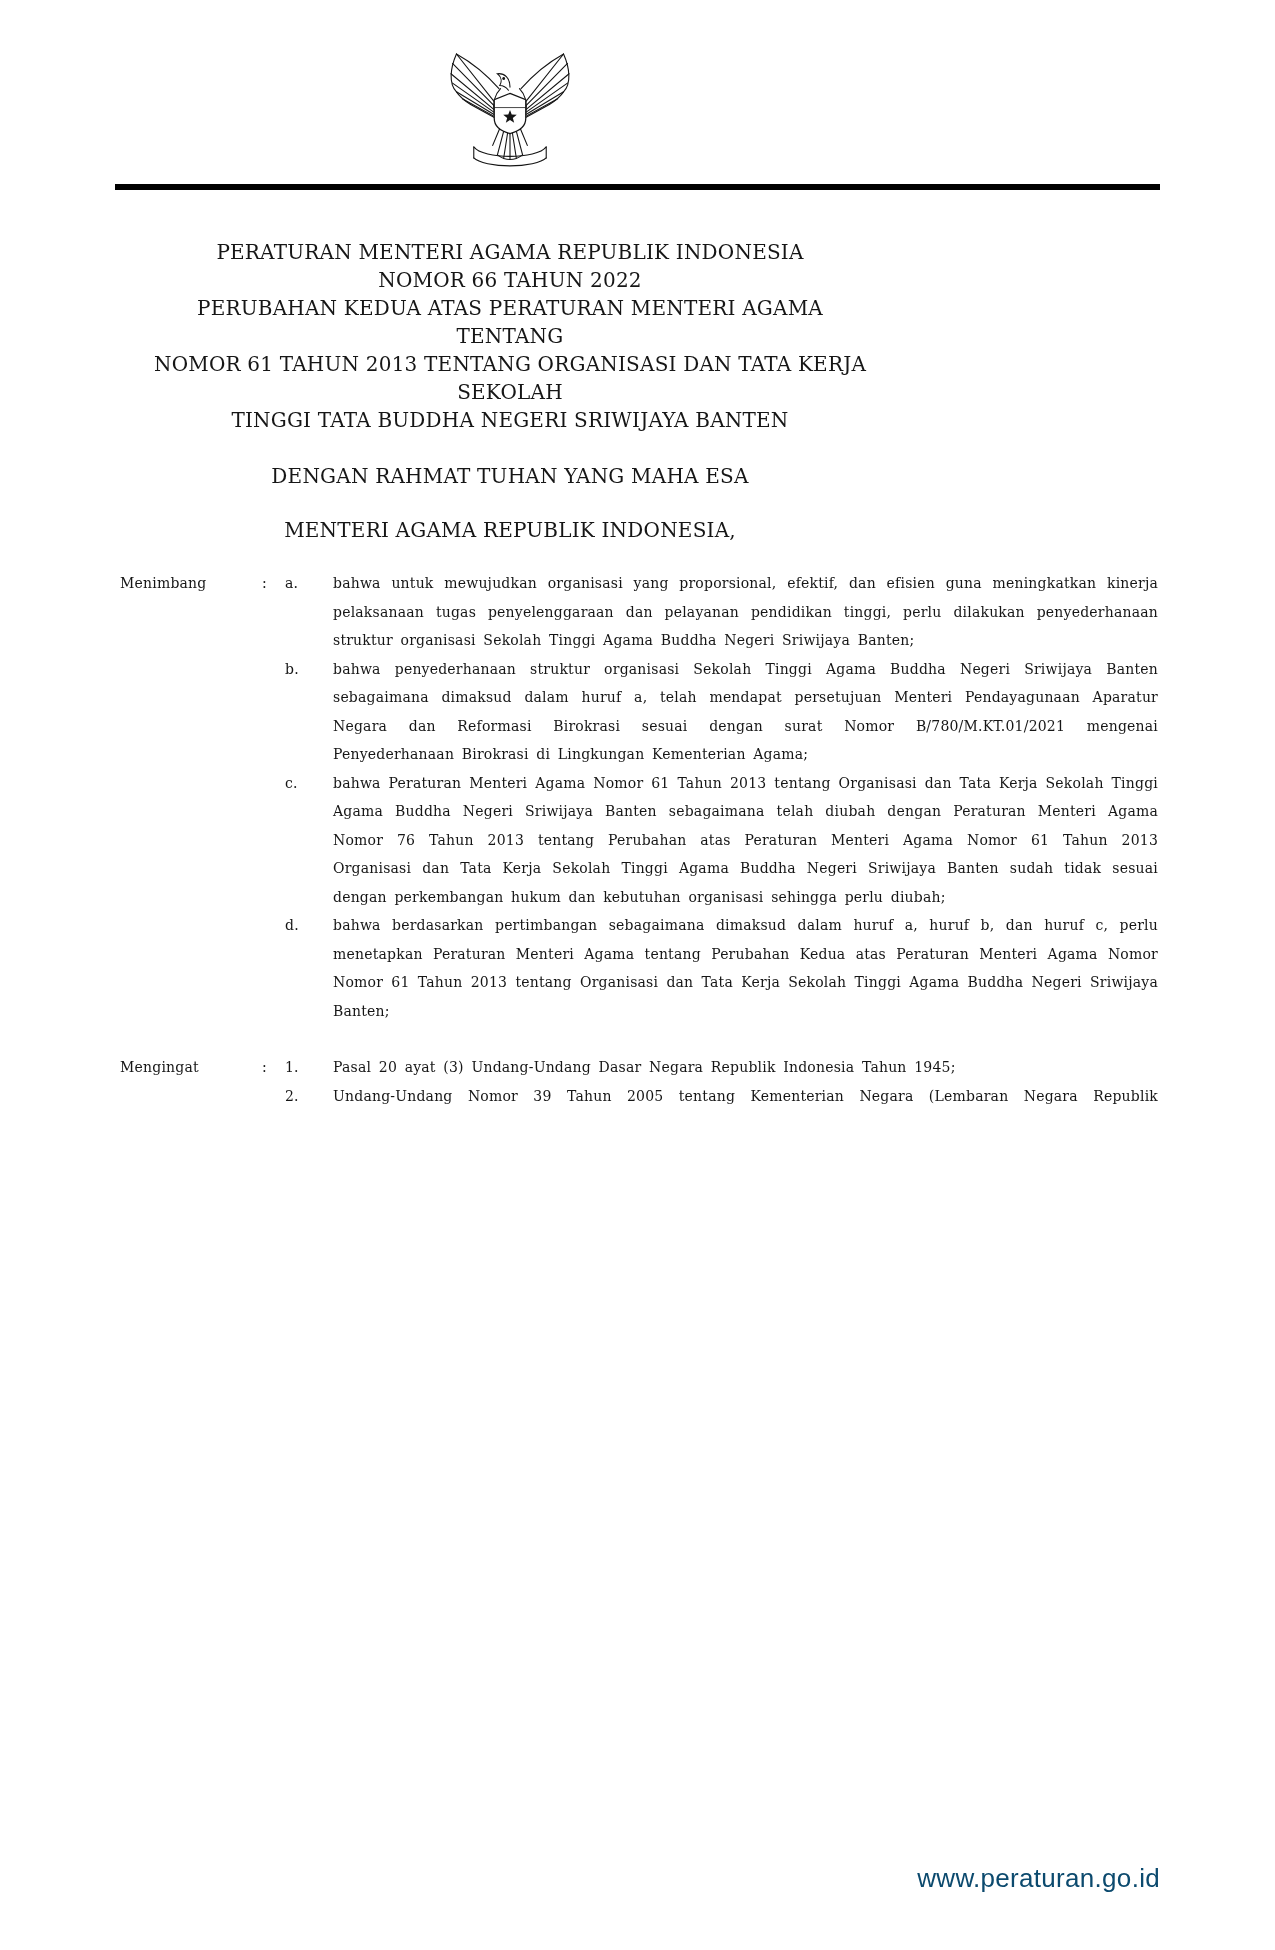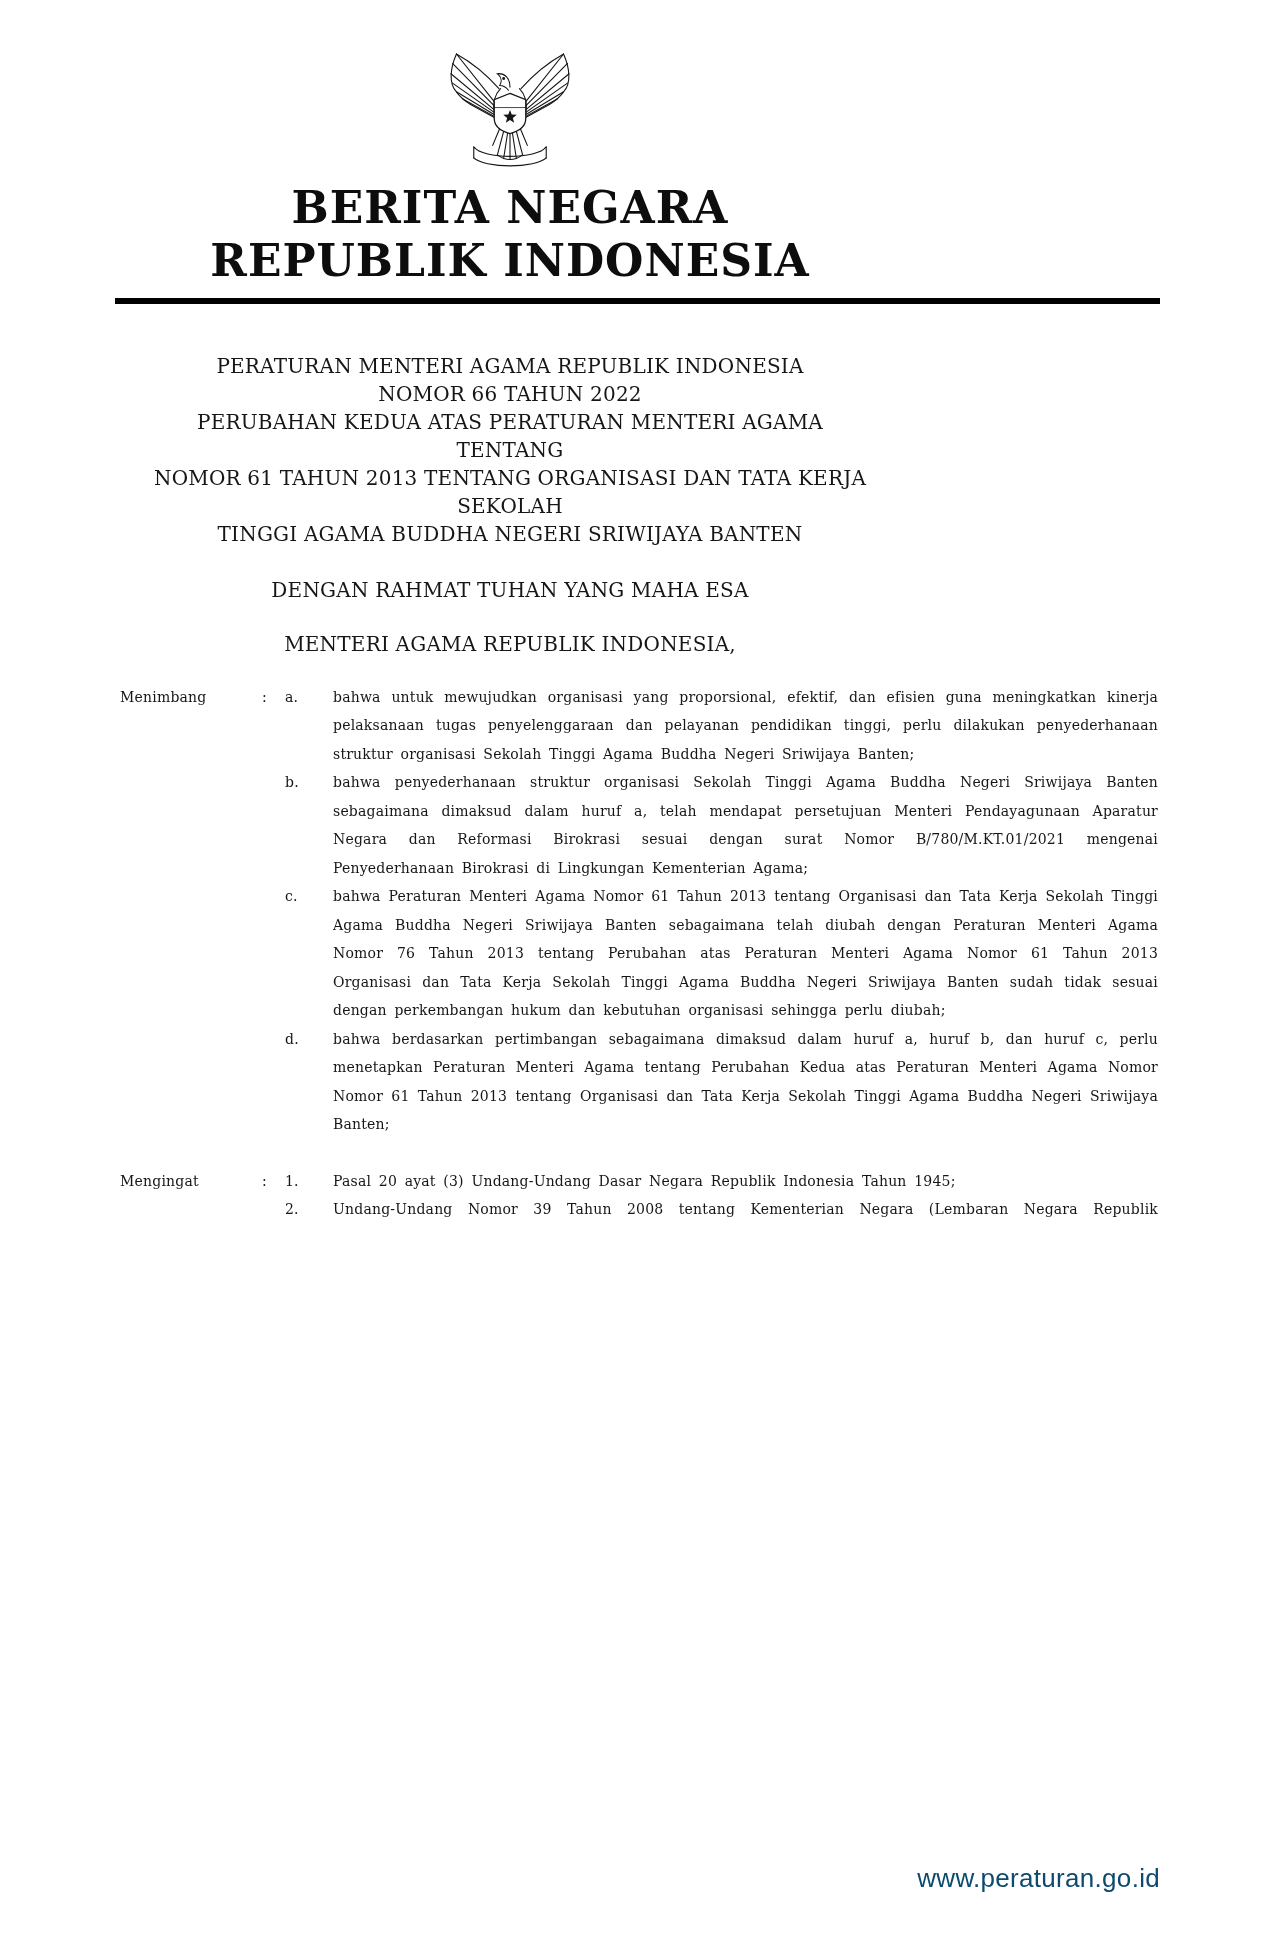--- a/index.html
+++ b/index.html
@@ -146,35 +146,31 @@
           <path d="M34,138 L34,152"></path>
           <path d="M126,138 L126,152"></path>
         </g>
 
         <path d="M80,70 L100,78 L100,102 C100,112 92,118 80,121 C68,118 60,112 60,102 L60,78 Z" fill="#ffffff" stroke="#151515" stroke-width="1.6"></path>
         <path d="M60,88 L100,88" stroke="#151515" stroke-width="1"></path>
         <polygon points="80,91 82.2,96.9 88.6,97.2 83.6,101.2 85.3,107.3 80,103.8 74.7,107.3 76.4,101.2 71.4,97.2 77.8,96.9" fill="#151515"></polygon>
       </svg>
     </div>
 
-    <div class="masthead">
-      <div>BERITA NEGARA</div>
-      <div>REPUBLIK INDONESIA</div>
-    </div>
 
     <div class="rule"></div>
 
 
     <div class="doc-title">
       <div>PERATURAN MENTERI AGAMA REPUBLIK INDONESIA</div>
       <div>NOMOR 66 TAHUN 2022</div>
       <div>PERUBAHAN KEDUA ATAS PERATURAN MENTERI AGAMA</div>
       <div>TENTANG</div>
       <div>NOMOR 61 TAHUN 2013 TENTANG ORGANISASI DAN TATA KERJA SEKOLAH</div>
-      <div>TINGGI AGAMA BUDDHA NEGERI SRIWIJAYA BANTEN</div>
+      <div>TINGGI TATA BUDDHA NEGERI SRIWIJAYA BANTEN</div>
       <div class="invocation">DENGAN RAHMAT TUHAN YANG MAHA ESA</div>
       <div class="authority">MENTERI AGAMA REPUBLIK INDONESIA,</div>
     </div>
 
     <div class="body-sections">
 
       <div class="section">
         <div class="item-row">
           <div class="col-label">Menimbang</div>
           <div class="col-colon">:</div>
@@ -205,21 +201,21 @@
         <div class="item-row">
           <div class="col-label">Mengingat</div>
           <div class="col-colon">:</div>
           <div class="col-marker">1.</div>
           <div class="col-text">Pasal 20 ayat (3) Undang-Undang Dasar Negara Republik Indonesia Tahun 1945;</div>
         </div>
         <div class="item-row">
           <div class="col-label"></div>
           <div class="col-colon"></div>
           <div class="col-marker">2.</div>
-          <div class="col-text justify-last">Undang-Undang Nomor 39 Tahun 2008 tentang Kementerian Negara (Lembaran Negara Republik</div>
+          <div class="col-text justify-last">Undang-Undang Nomor 39 Tahun 2005 tentang Kementerian Negara (Lembaran Negara Republik</div>
         </div>
       </div>
 
     </div>
   </div>
 
   <div class="watermark">www.peraturan.go.id</div>
 </div>
 
 </body></html>

